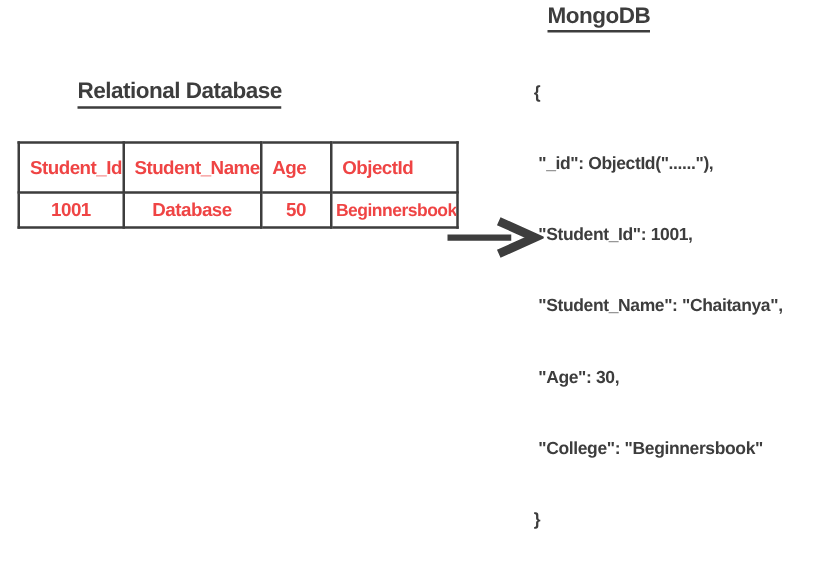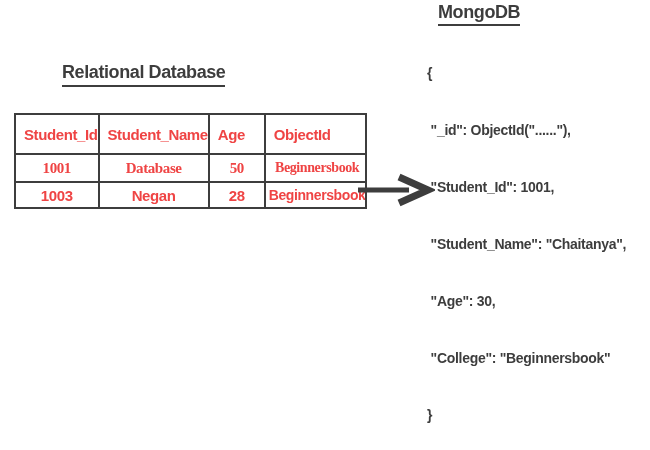--- a/index.html
+++ b/index.html
@@ -40,21 +40,21 @@
     border: 2px solid #3d3d3d;
     padding: 0;
     overflow: hidden;
     vertical-align: middle;
   }
   .rdb-table th {
     text-align: left;
     padding-left: 8px;
     height: 38px;
   }
-  .row-1 td { height: 26px; font-family: Liberation Serif, serif; }
+  .row-1 td { height: 26px; }
   .row-2 td { height: 29px; }
   .row-3 td { height: 24px; }
   td.cell-center { text-align: center; }
   td.cell-college { text-align: center; padding-left: 3px; font-size: 14px; }
 
   
   .arrow-svg {
     position: absolute;
     left: 355px;
     top: 172px;
@@ -111,26 +111,20 @@
         <th>ObjectId</th>
       </tr>
     </thead>
     <tbody>
       <tr class="row-1">
         <td class="cell-center">1001</td>
         <td class="cell-center">Database</td>
         <td class="cell-center">50</td>
         <td class="cell-college">Beginnersbook</td>
       </tr>
-      <tr class="row-3">
-        <td class="cell-center">1003</td>
-        <td class="cell-center">Negan</td>
-        <td class="cell-center">28</td>
-        <td class="cell-college">Beginnersbook</td>
-      </tr>
     </tbody>
   </table>
 
   <svg class="arrow-svg" width="80" height="36" viewBox="0 0 80 36">
     <line x1="3" y1="18" x2="54" y2="18" stroke="#3d3d3d" stroke-width="5"></line>
     <path d="M44 5 L73 18 L44 31" fill="none" stroke="#3d3d3d" stroke-width="7" stroke-linejoin="miter"></path>
   </svg>
 
   <div class="mongo-title-wrap">
     <span class="mongo-title">MongoDB</span>

